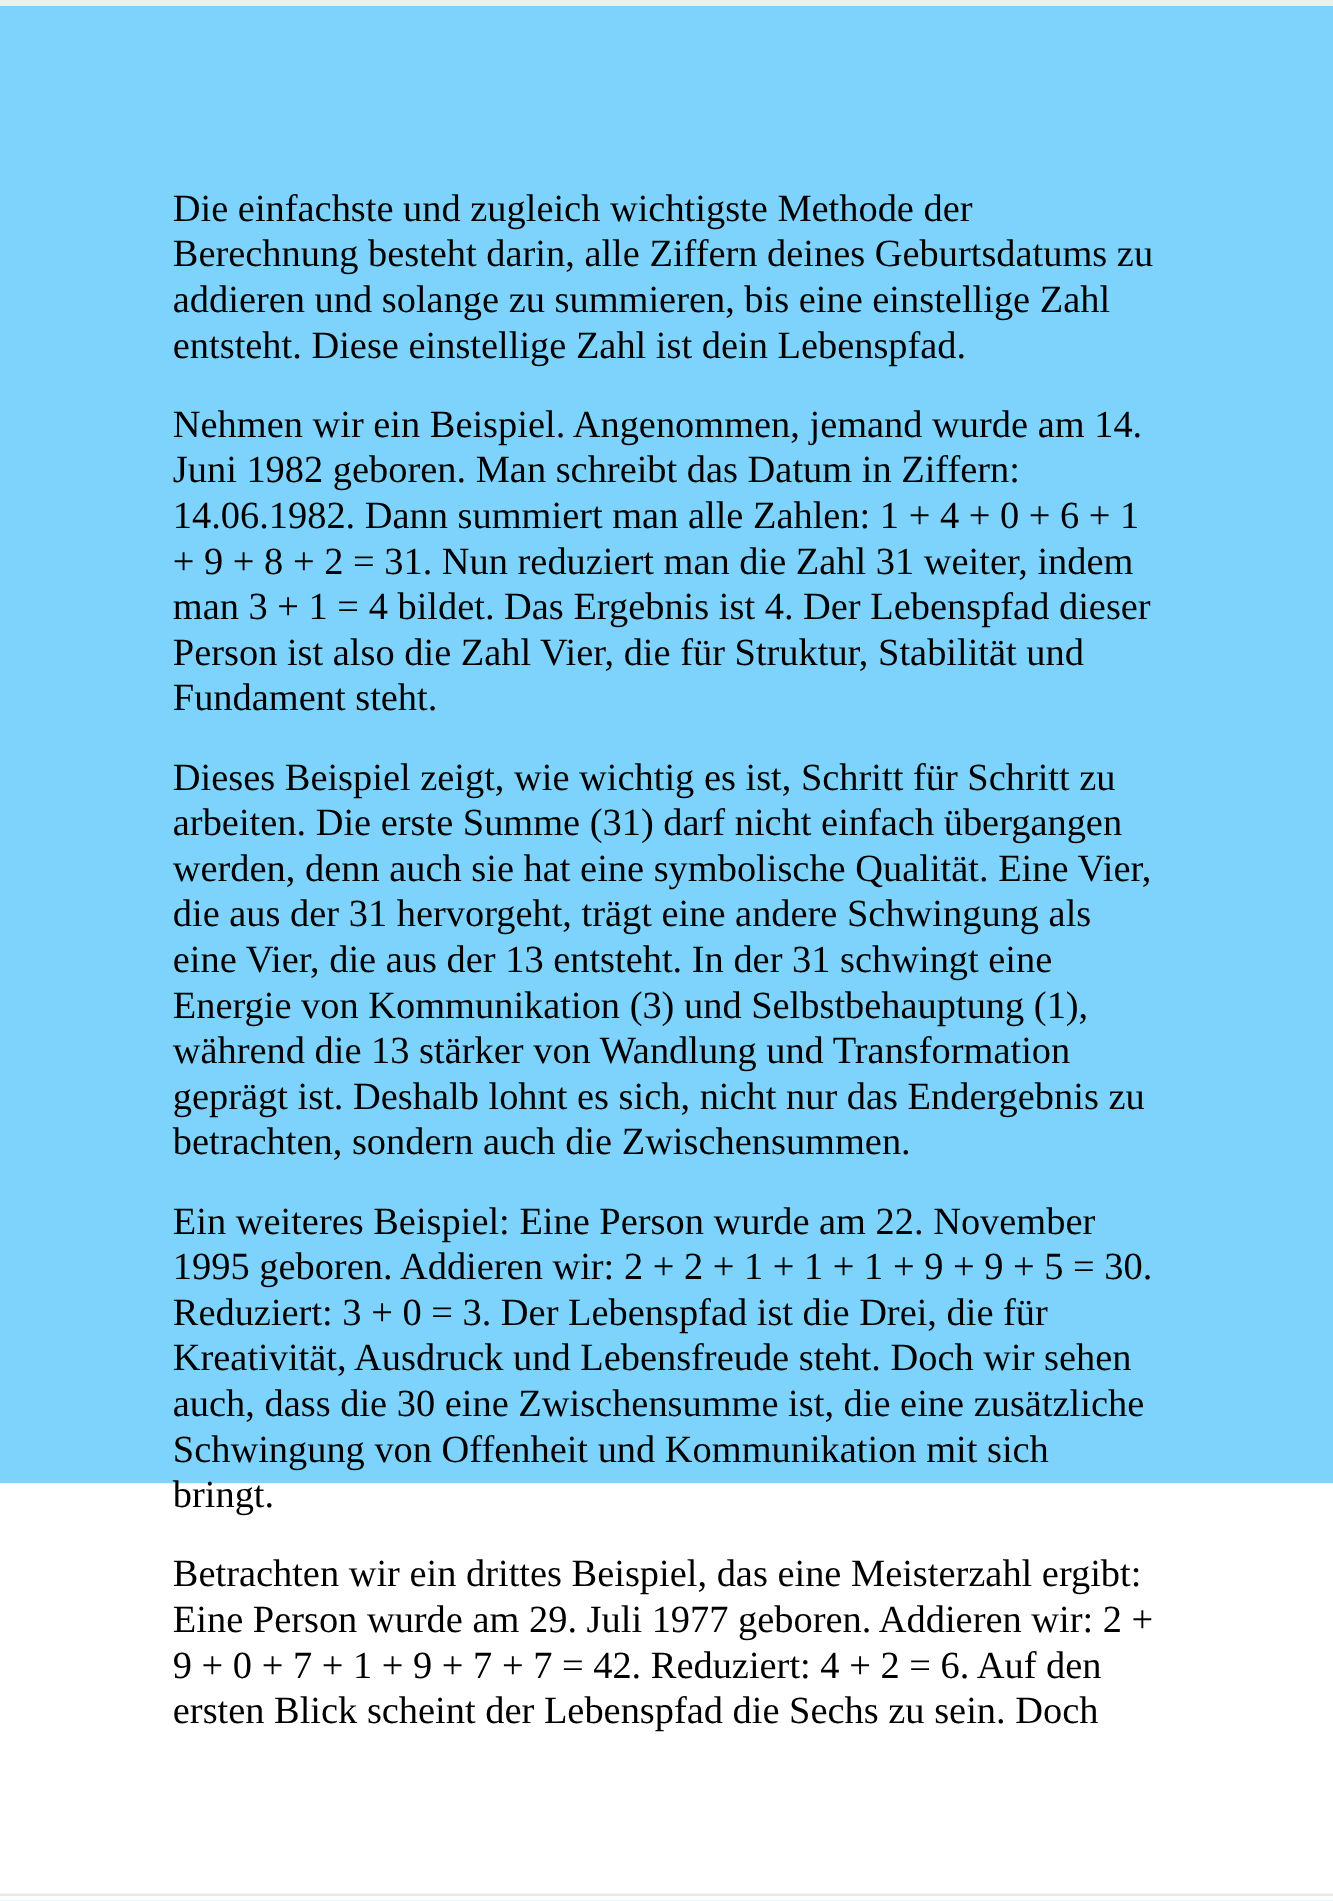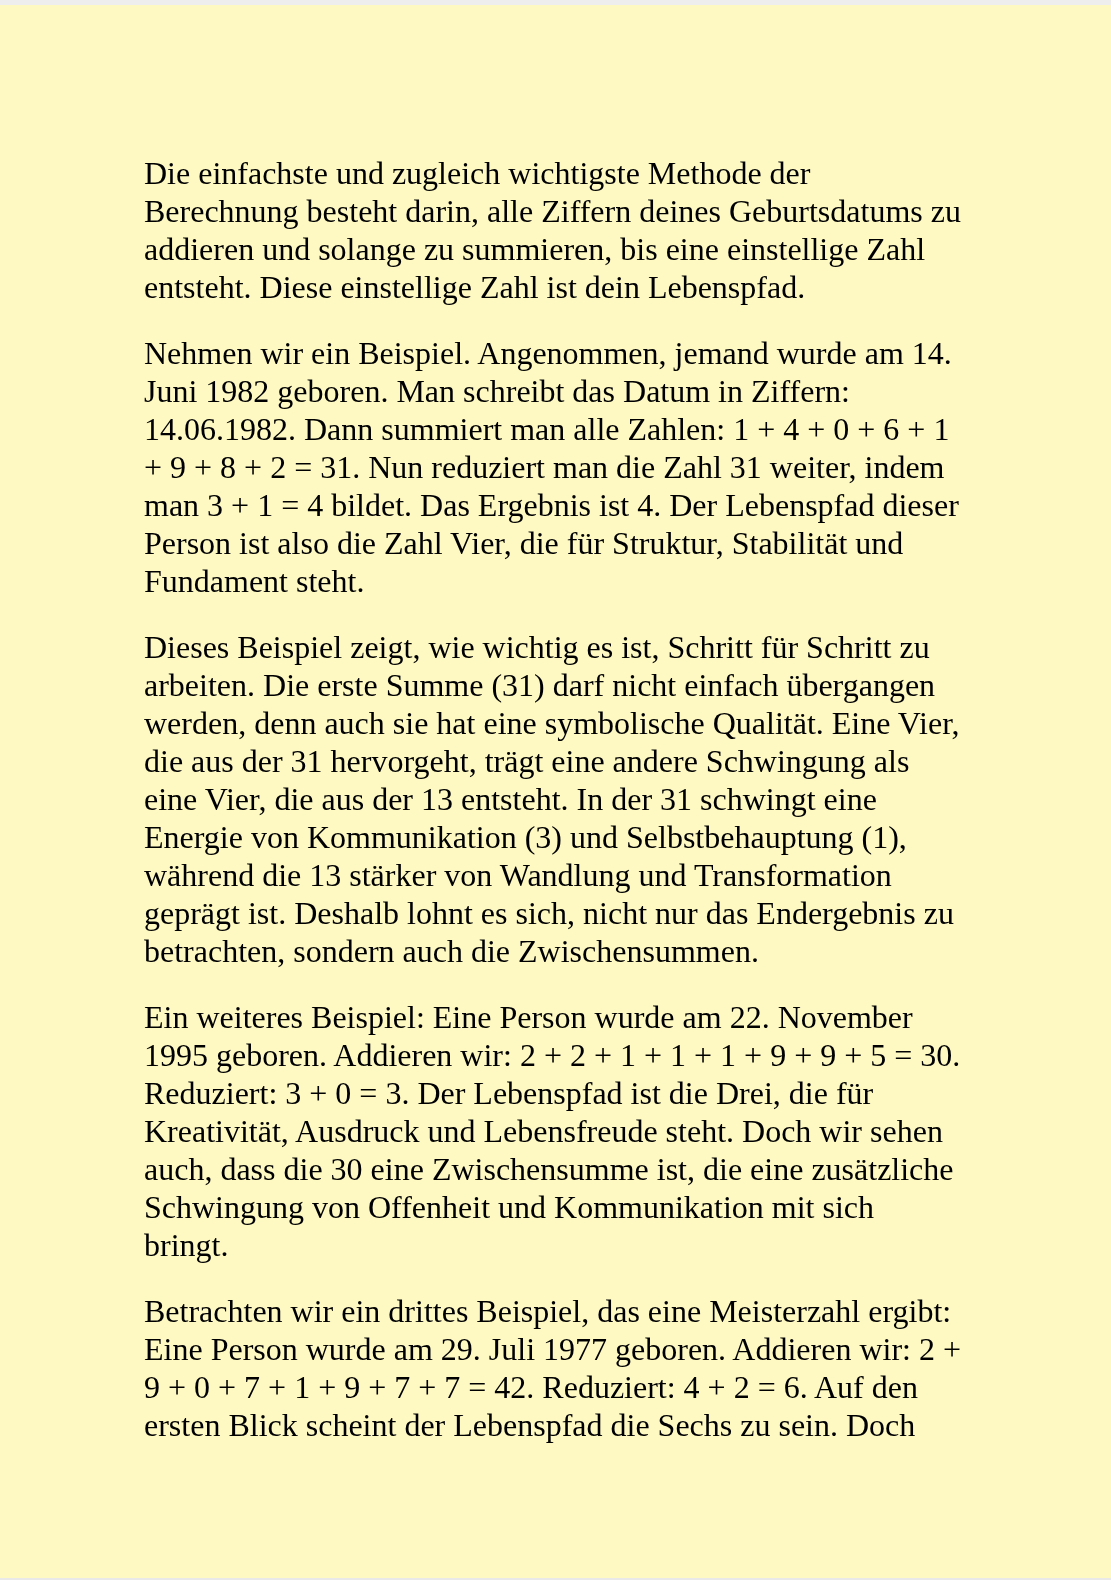--- a/index.html
+++ b/index.html
@@ -28,22 +28,22 @@
     left: 0;
     width: 1111px;
     height: 2px;
     background: #e9e9e9;
   }
   .document-page {
     position: absolute;
     top: 5px;
     left: 0;
     width: 1111px;
-    height: 1573px;
-    background: #fef9c3;
+    height: 1231px;
+    background: #7dd3fc;
   }
   .text-block {
     position: absolute;
     left: 144px;
     top: 149px;
     width: 845px;
     font-size: 32px;
     line-height: 38px;
     color: #000000;
   }

